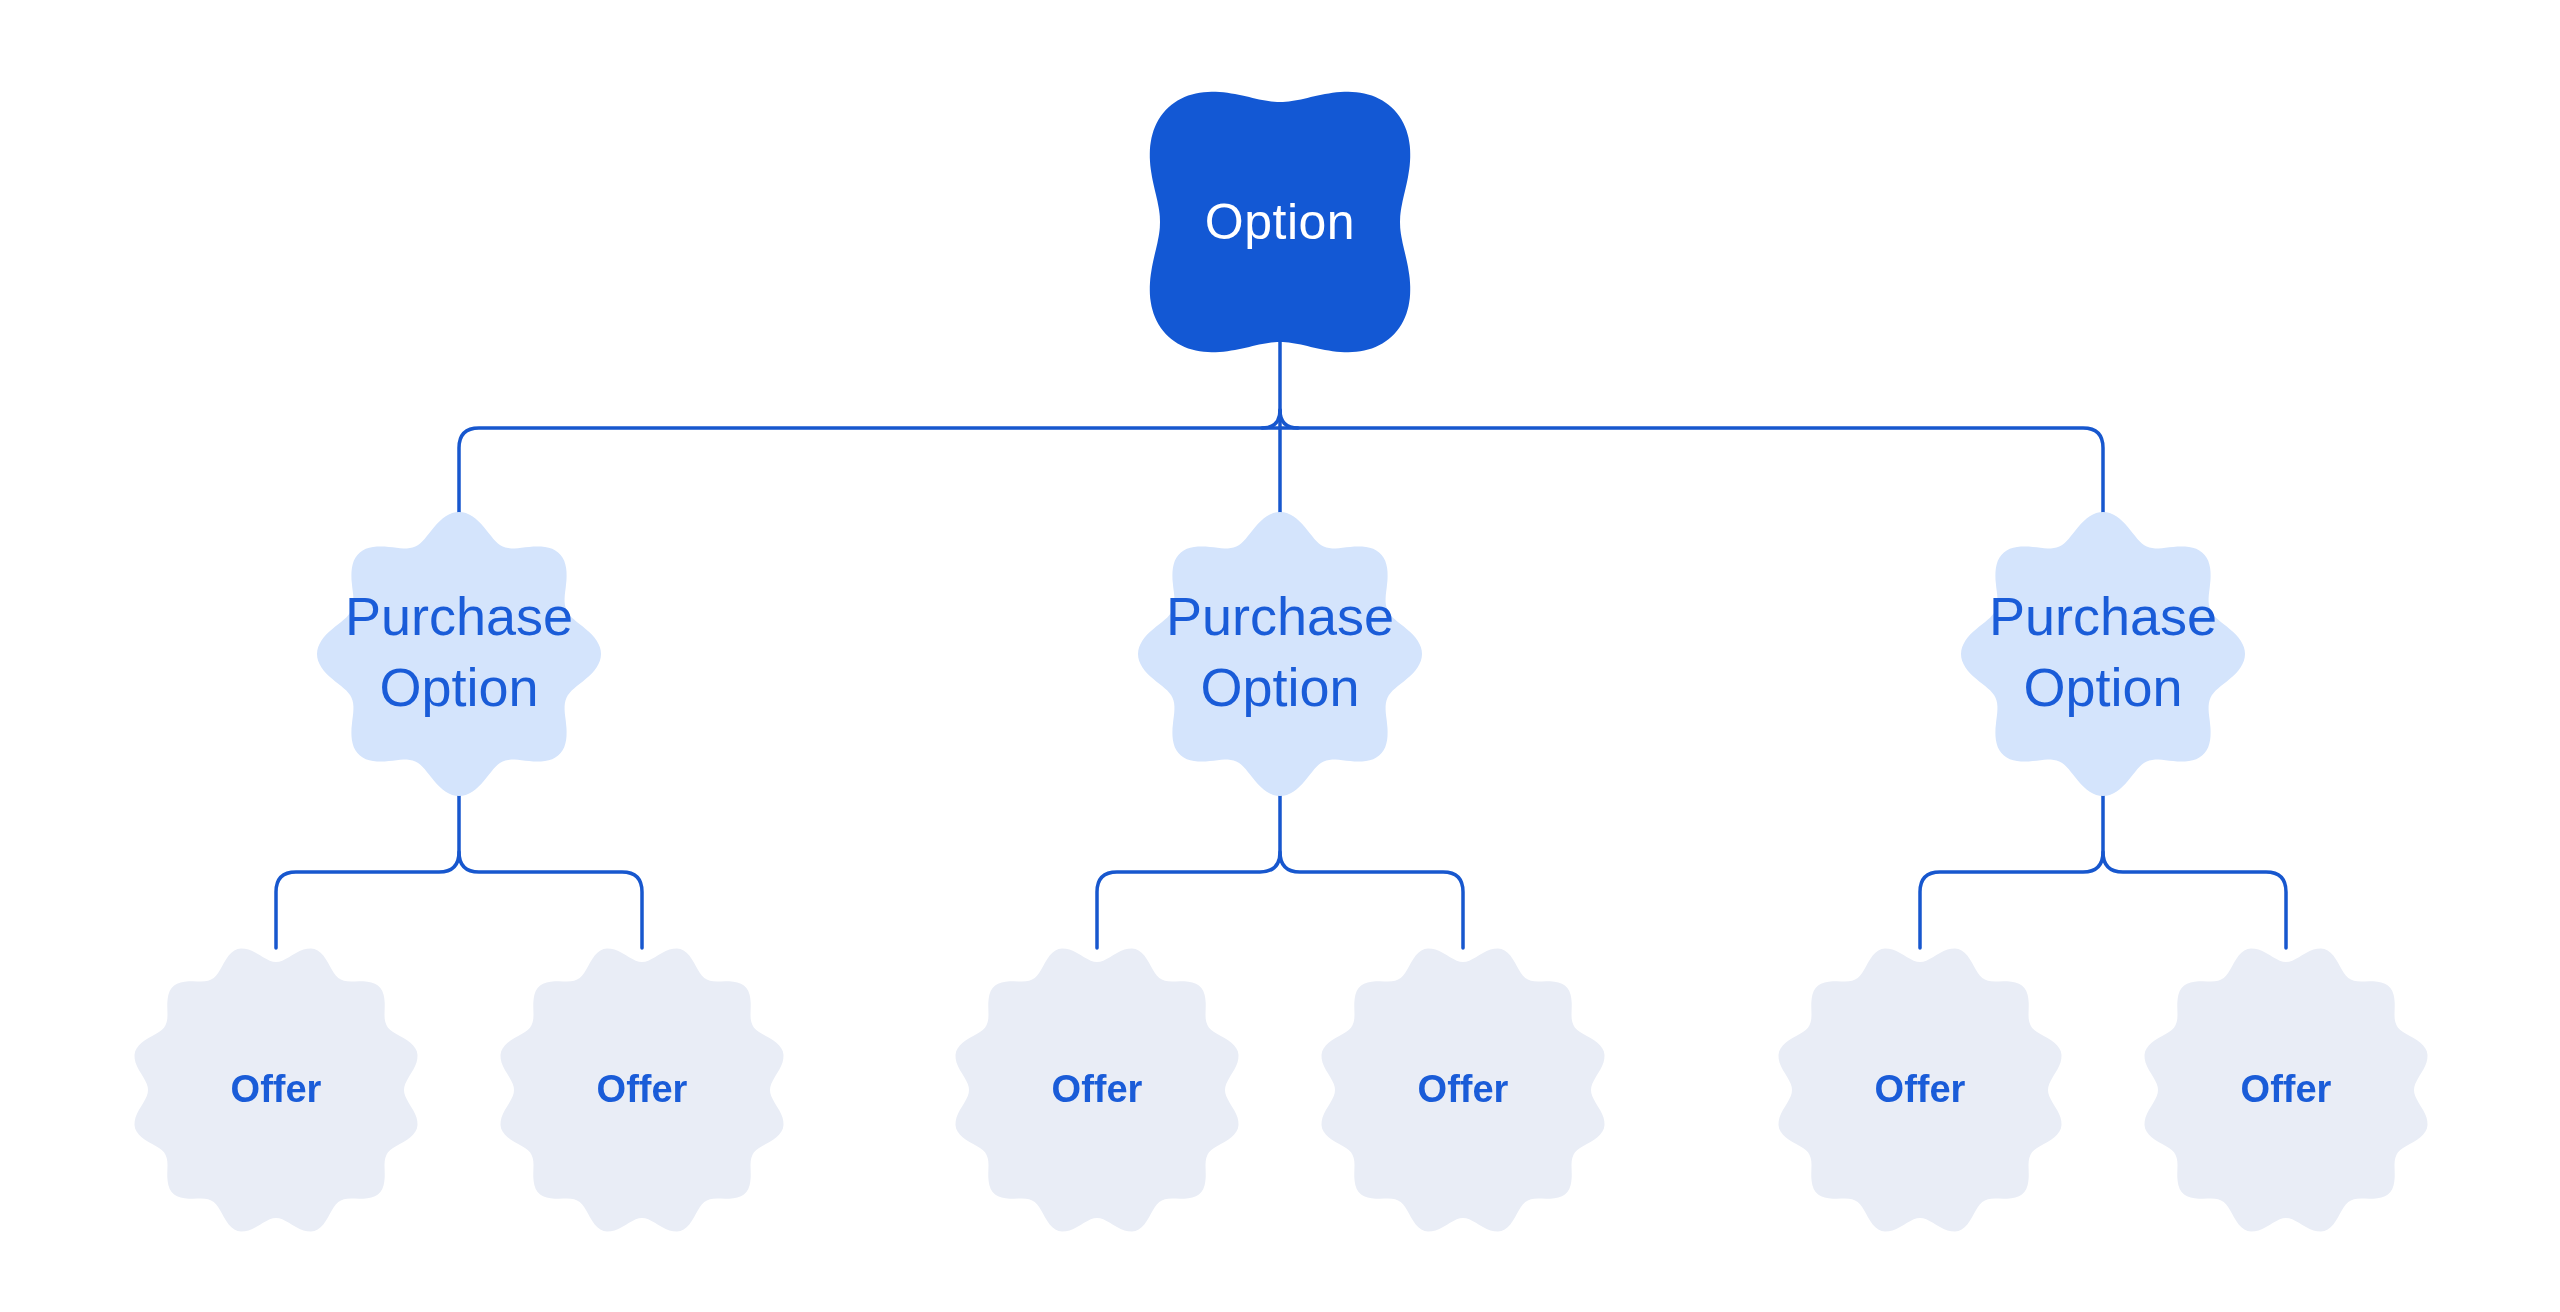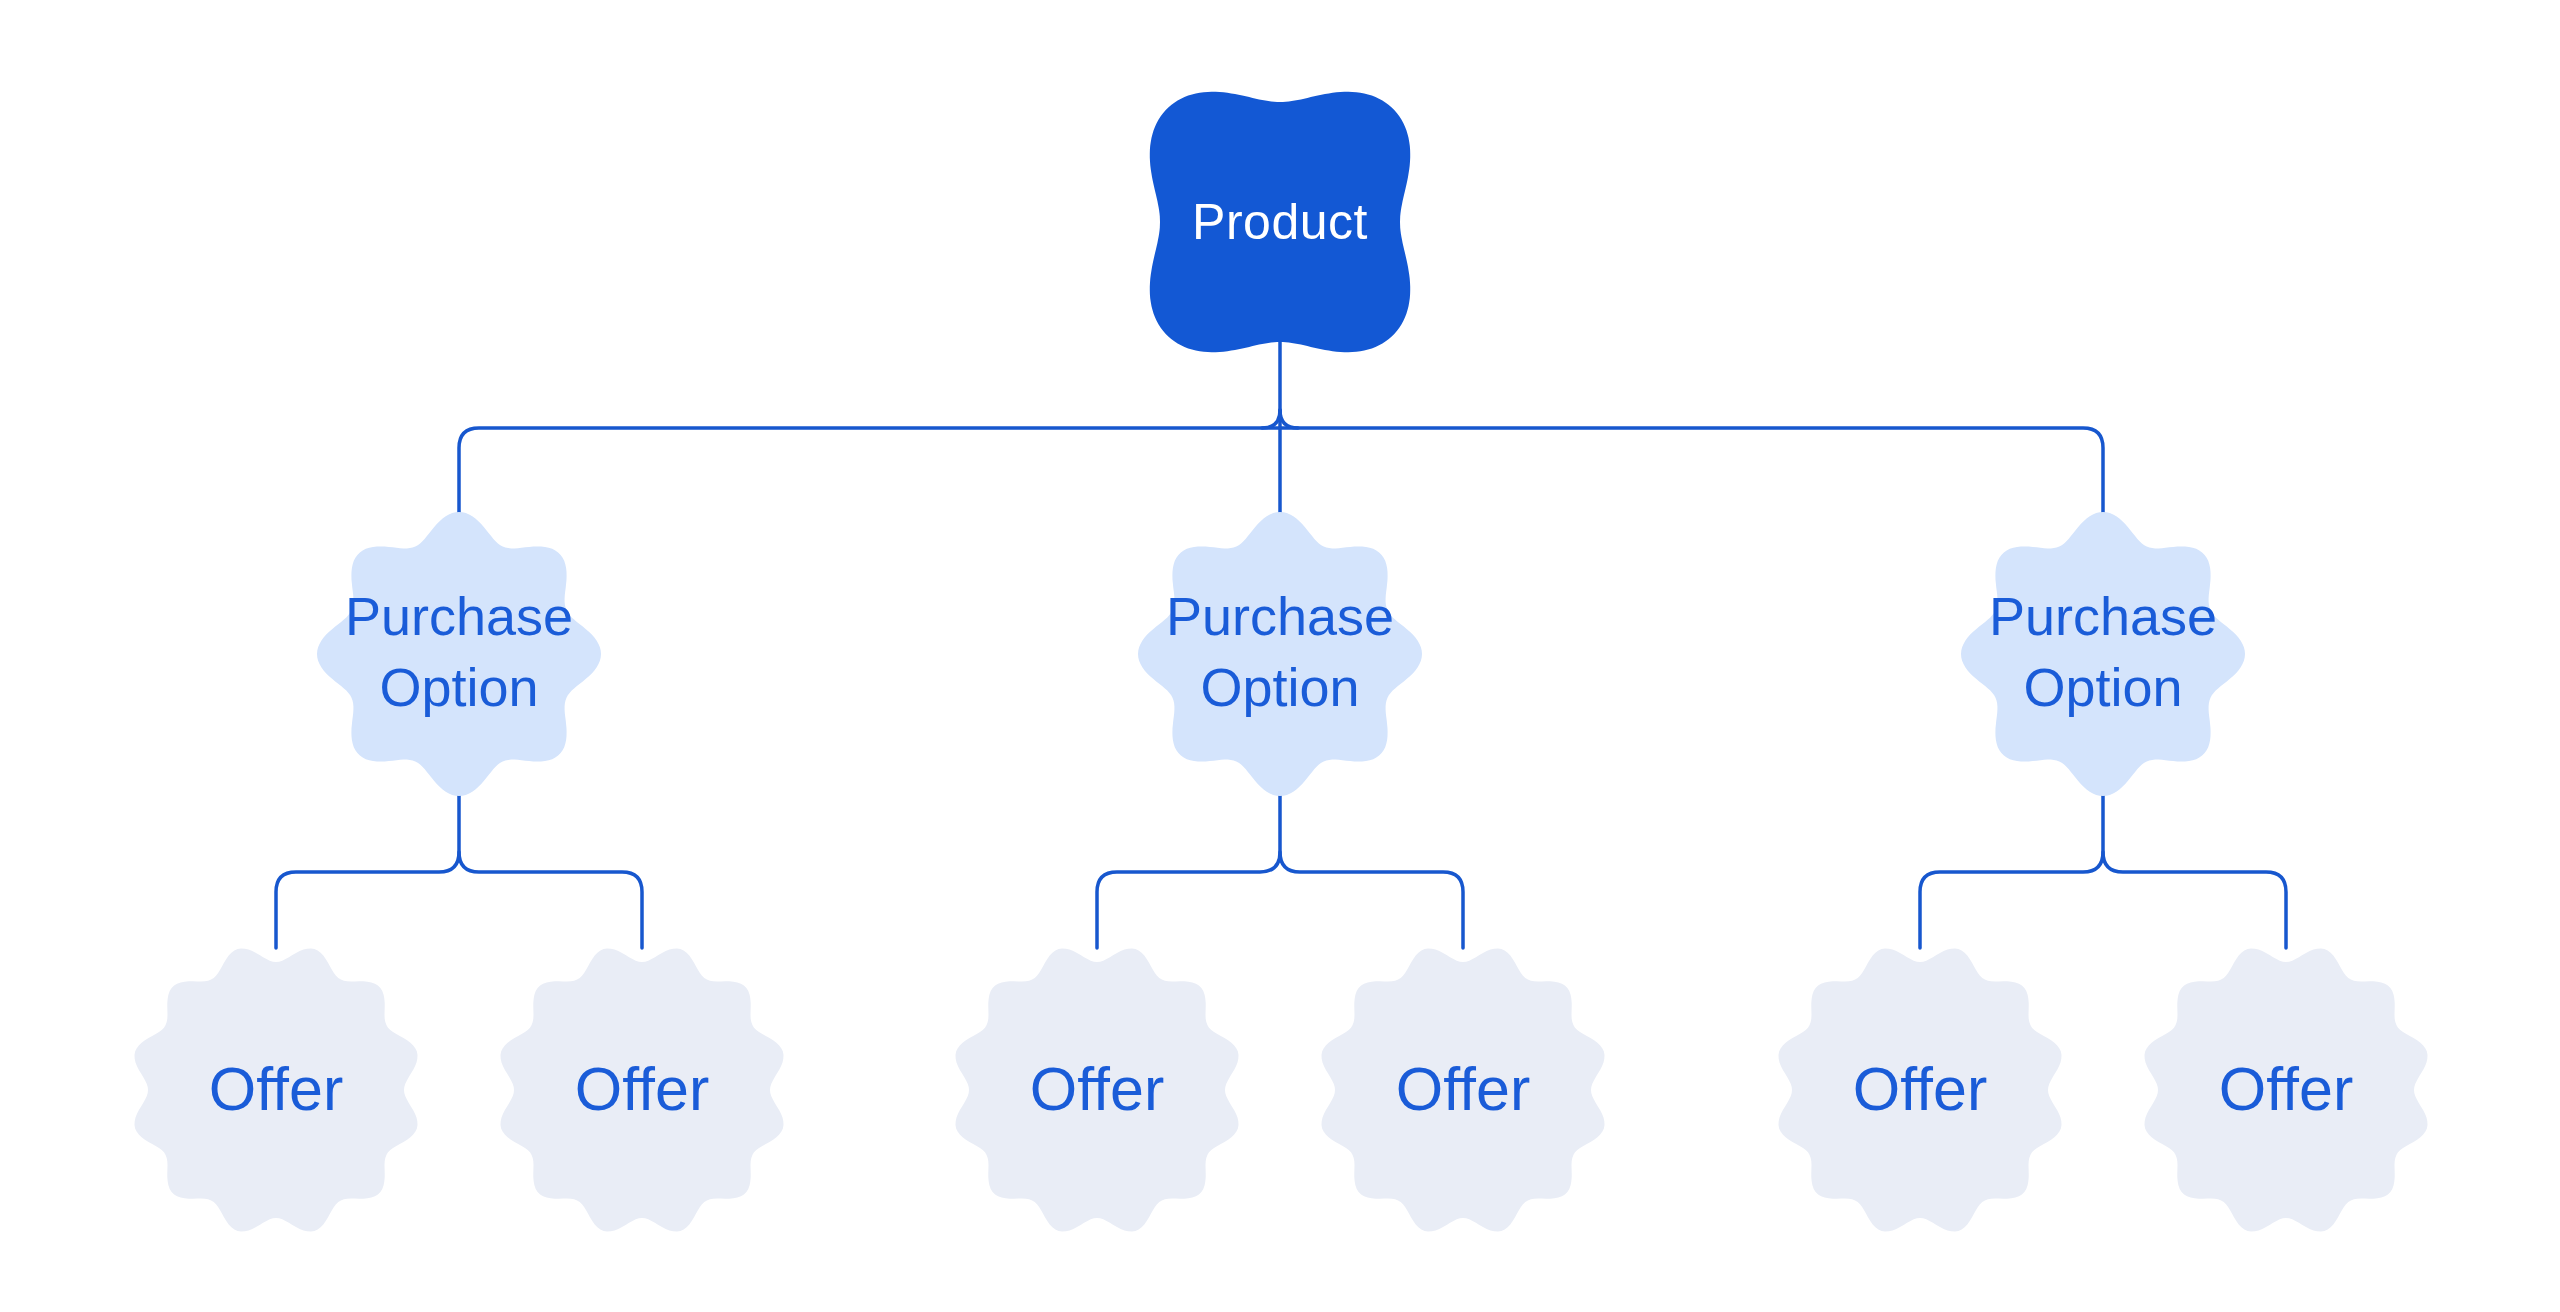--- a/index.html
+++ b/index.html
@@ -38,21 +38,22 @@
   }
   .option-label {
     top: 652px;
     width: 250px;
     font-size: 54px;
     line-height: 1.32;
   }
   .offer-label {
     top: 1089px;
     width: 240px;
-    font-size: 61px;
+    font-size: 38px;
+    font-weight: bold;
   }
 </style>
 </head>
 <body style="background: rgb(255, 255, 255);">
 
 <div class="stage">
 
   <svg id="gfx" viewBox="0 0 2560 1312">
       <path d="M 459 514 L 459 448 Q 459 428 479 428 L 2083 428 Q 2103 428 2103 448 L 2103 514" fill="none" stroke="#1757ce" stroke-width="3.5" stroke-linecap="round"></path>
       <path d="M 1280 340 L 1280 514" fill="none" stroke="#1757ce" stroke-width="3.5" stroke-linecap="round"></path>
@@ -69,21 +70,21 @@
       <path d="M1422.0 654.0L1421.7 657.4L1420.9 660.8L1419.5 664.1L1417.7 667.3L1415.4 670.4L1412.8 673.4L1409.9 676.2L1406.9 678.8L1403.8 681.4L1400.8 683.8L1397.9 686.1L1395.1 688.4L1392.7 690.6L1390.6 692.9L1388.8 695.3L1387.5 697.7L1386.5 700.4L1385.9 703.2L1385.6 706.2L1385.6 709.4L1385.8 712.9L1386.2 716.5L1386.7 720.3L1387.1 724.2L1387.5 728.2L1387.6 732.2L1387.5 736.2L1387.1 740.0L1386.3 743.7L1385.2 747.2L1383.6 750.3L1381.6 753.1L1379.1 755.6L1376.3 757.6L1373.2 759.2L1369.7 760.3L1366.0 761.1L1362.2 761.5L1358.2 761.6L1354.2 761.5L1350.2 761.1L1346.3 760.7L1342.5 760.2L1338.9 759.8L1335.4 759.6L1332.2 759.6L1329.2 759.9L1326.4 760.5L1323.7 761.5L1321.3 762.8L1318.9 764.6L1316.6 766.7L1314.4 769.1L1312.1 771.9L1309.8 774.8L1307.4 777.8L1304.8 780.9L1302.2 783.9L1299.4 786.8L1296.4 789.4L1293.3 791.7L1290.1 793.5L1286.8 794.9L1283.4 795.7L1280.0 796.0L1276.6 795.7L1273.2 794.9L1269.9 793.5L1266.7 791.7L1263.6 789.4L1260.6 786.8L1257.8 783.9L1255.2 780.9L1252.6 777.8L1250.2 774.8L1247.9 771.9L1245.6 769.1L1243.4 766.7L1241.1 764.6L1238.7 762.8L1236.3 761.5L1233.6 760.5L1230.8 759.9L1227.8 759.6L1224.6 759.6L1221.1 759.8L1217.5 760.2L1213.7 760.7L1209.8 761.1L1205.8 761.5L1201.8 761.6L1197.8 761.5L1194.0 761.1L1190.3 760.3L1186.8 759.2L1183.7 757.6L1180.9 755.6L1178.4 753.1L1176.4 750.3L1174.8 747.2L1173.7 743.7L1172.9 740.0L1172.5 736.2L1172.4 732.2L1172.5 728.2L1172.9 724.2L1173.3 720.3L1173.8 716.5L1174.2 712.9L1174.4 709.4L1174.4 706.2L1174.1 703.2L1173.5 700.4L1172.5 697.7L1171.2 695.3L1169.4 692.9L1167.3 690.6L1164.9 688.4L1162.1 686.1L1159.2 683.8L1156.2 681.4L1153.1 678.8L1150.1 676.2L1147.2 673.4L1144.6 670.4L1142.3 667.3L1140.5 664.1L1139.1 660.8L1138.3 657.4L1138.0 654.0L1138.3 650.6L1139.1 647.2L1140.5 643.9L1142.3 640.7L1144.6 637.6L1147.2 634.6L1150.1 631.8L1153.1 629.2L1156.2 626.6L1159.2 624.2L1162.1 621.9L1164.9 619.6L1167.3 617.4L1169.4 615.1L1171.2 612.7L1172.5 610.3L1173.5 607.6L1174.1 604.8L1174.4 601.8L1174.4 598.6L1174.2 595.1L1173.8 591.5L1173.3 587.7L1172.9 583.8L1172.5 579.8L1172.4 575.8L1172.5 571.8L1172.9 568.0L1173.7 564.3L1174.8 560.8L1176.4 557.7L1178.4 554.9L1180.9 552.4L1183.7 550.4L1186.8 548.8L1190.3 547.7L1194.0 546.9L1197.8 546.5L1201.8 546.4L1205.8 546.5L1209.8 546.9L1213.7 547.3L1217.5 547.8L1221.1 548.2L1224.6 548.4L1227.8 548.4L1230.8 548.1L1233.6 547.5L1236.3 546.5L1238.7 545.2L1241.1 543.4L1243.4 541.3L1245.6 538.9L1247.9 536.1L1250.2 533.2L1252.6 530.2L1255.2 527.1L1257.8 524.1L1260.6 521.2L1263.6 518.6L1266.7 516.3L1269.9 514.5L1273.2 513.1L1276.6 512.3L1280.0 512.0L1283.4 512.3L1286.8 513.1L1290.1 514.5L1293.3 516.3L1296.4 518.6L1299.4 521.2L1302.2 524.1L1304.8 527.1L1307.4 530.2L1309.8 533.2L1312.1 536.1L1314.4 538.9L1316.6 541.3L1318.9 543.4L1321.3 545.2L1323.7 546.5L1326.4 547.5L1329.2 548.1L1332.2 548.4L1335.4 548.4L1338.9 548.2L1342.5 547.8L1346.3 547.3L1350.2 546.9L1354.2 546.5L1358.2 546.4L1362.2 546.5L1366.0 546.9L1369.7 547.7L1373.2 548.8L1376.3 550.4L1379.1 552.4L1381.6 554.9L1383.6 557.7L1385.2 560.8L1386.3 564.3L1387.1 568.0L1387.5 571.8L1387.6 575.8L1387.5 579.8L1387.1 583.8L1386.7 587.7L1386.2 591.5L1385.8 595.1L1385.6 598.6L1385.6 601.8L1385.9 604.8L1386.5 607.6L1387.5 610.3L1388.8 612.7L1390.6 615.1L1392.7 617.4L1395.1 619.6L1397.9 621.9L1400.8 624.2L1403.8 626.6L1406.9 629.2L1409.9 631.8L1412.8 634.6L1415.4 637.6L1417.7 640.7L1419.5 643.9L1420.9 647.2L1421.7 650.6L1422.0 654.0Z" fill="#d4e4fc"></path>
       <path d="M2245.0 654.0L2244.7 657.4L2243.9 660.8L2242.5 664.1L2240.7 667.3L2238.4 670.4L2235.8 673.4L2232.9 676.2L2229.9 678.8L2226.8 681.4L2223.8 683.8L2220.9 686.1L2218.1 688.4L2215.7 690.6L2213.6 692.9L2211.8 695.3L2210.5 697.7L2209.5 700.4L2208.9 703.2L2208.6 706.2L2208.6 709.4L2208.8 712.9L2209.2 716.5L2209.7 720.3L2210.1 724.2L2210.5 728.2L2210.6 732.2L2210.5 736.2L2210.1 740.0L2209.3 743.7L2208.2 747.2L2206.6 750.3L2204.6 753.1L2202.1 755.6L2199.3 757.6L2196.2 759.2L2192.7 760.3L2189.0 761.1L2185.2 761.5L2181.2 761.6L2177.2 761.5L2173.2 761.1L2169.3 760.7L2165.5 760.2L2161.9 759.8L2158.4 759.6L2155.2 759.6L2152.2 759.9L2149.4 760.5L2146.7 761.5L2144.3 762.8L2141.9 764.6L2139.6 766.7L2137.4 769.1L2135.1 771.9L2132.8 774.8L2130.4 777.8L2127.8 780.9L2125.2 783.9L2122.4 786.8L2119.4 789.4L2116.3 791.7L2113.1 793.5L2109.8 794.9L2106.4 795.7L2103.0 796.0L2099.6 795.7L2096.2 794.9L2092.9 793.5L2089.7 791.7L2086.6 789.4L2083.6 786.8L2080.8 783.9L2078.2 780.9L2075.6 777.8L2073.2 774.8L2070.9 771.9L2068.6 769.1L2066.4 766.7L2064.1 764.6L2061.7 762.8L2059.3 761.5L2056.6 760.5L2053.8 759.9L2050.8 759.6L2047.6 759.6L2044.1 759.8L2040.5 760.2L2036.7 760.7L2032.8 761.1L2028.8 761.5L2024.8 761.6L2020.8 761.5L2017.0 761.1L2013.3 760.3L2009.8 759.2L2006.7 757.6L2003.9 755.6L2001.4 753.1L1999.4 750.3L1997.8 747.2L1996.7 743.7L1995.9 740.0L1995.5 736.2L1995.4 732.2L1995.5 728.2L1995.9 724.2L1996.3 720.3L1996.8 716.5L1997.2 712.9L1997.4 709.4L1997.4 706.2L1997.1 703.2L1996.5 700.4L1995.5 697.7L1994.2 695.3L1992.4 692.9L1990.3 690.6L1987.9 688.4L1985.1 686.1L1982.2 683.8L1979.2 681.4L1976.1 678.8L1973.1 676.2L1970.2 673.4L1967.6 670.4L1965.3 667.3L1963.5 664.1L1962.1 660.8L1961.3 657.4L1961.0 654.0L1961.3 650.6L1962.1 647.2L1963.5 643.9L1965.3 640.7L1967.6 637.6L1970.2 634.6L1973.1 631.8L1976.1 629.2L1979.2 626.6L1982.2 624.2L1985.1 621.9L1987.9 619.6L1990.3 617.4L1992.4 615.1L1994.2 612.7L1995.5 610.3L1996.5 607.6L1997.1 604.8L1997.4 601.8L1997.4 598.6L1997.2 595.1L1996.8 591.5L1996.3 587.7L1995.9 583.8L1995.5 579.8L1995.4 575.8L1995.5 571.8L1995.9 568.0L1996.7 564.3L1997.8 560.8L1999.4 557.7L2001.4 554.9L2003.9 552.4L2006.7 550.4L2009.8 548.8L2013.3 547.7L2017.0 546.9L2020.8 546.5L2024.8 546.4L2028.8 546.5L2032.8 546.9L2036.7 547.3L2040.5 547.8L2044.1 548.2L2047.6 548.4L2050.8 548.4L2053.8 548.1L2056.6 547.5L2059.3 546.5L2061.7 545.2L2064.1 543.4L2066.4 541.3L2068.6 538.9L2070.9 536.1L2073.2 533.2L2075.6 530.2L2078.2 527.1L2080.8 524.1L2083.6 521.2L2086.6 518.6L2089.7 516.3L2092.9 514.5L2096.2 513.1L2099.6 512.3L2103.0 512.0L2106.4 512.3L2109.8 513.1L2113.1 514.5L2116.3 516.3L2119.4 518.6L2122.4 521.2L2125.2 524.1L2127.8 527.1L2130.4 530.2L2132.8 533.2L2135.1 536.1L2137.4 538.9L2139.6 541.3L2141.9 543.4L2144.3 545.2L2146.7 546.5L2149.4 547.5L2152.2 548.1L2155.2 548.4L2158.4 548.4L2161.9 548.2L2165.5 547.8L2169.3 547.3L2173.2 546.9L2177.2 546.5L2181.2 546.4L2185.2 546.5L2189.0 546.9L2192.7 547.7L2196.2 548.8L2199.3 550.4L2202.1 552.4L2204.6 554.9L2206.6 557.7L2208.2 560.8L2209.3 564.3L2210.1 568.0L2210.5 571.8L2210.6 575.8L2210.5 579.8L2210.1 583.8L2209.7 587.7L2209.2 591.5L2208.8 595.1L2208.6 598.6L2208.6 601.8L2208.9 604.8L2209.5 607.6L2210.5 610.3L2211.8 612.7L2213.6 615.1L2215.7 617.4L2218.1 619.6L2220.9 621.9L2223.8 624.2L2226.8 626.6L2229.9 629.2L2232.9 631.8L2235.8 634.6L2238.4 637.6L2240.7 640.7L2242.5 643.9L2243.9 647.2L2244.7 650.6L2245.0 654.0Z" fill="#d4e4fc"></path>
       <path d="M404.0 1090.0L404.3 1093.1L405.3 1096.3L406.9 1099.5L408.8 1102.9L410.9 1106.4L413.1 1110.0L415.0 1113.7L416.5 1117.5L417.3 1121.2L417.5 1124.9L416.9 1128.4L415.4 1131.6L413.2 1134.6L410.4 1137.3L407.1 1139.7L403.5 1141.9L399.8 1143.9L396.3 1145.9L393.0 1147.9L390.3 1150.0L388.0 1152.3L386.4 1154.9L385.3 1157.9L384.7 1161.2L384.5 1164.9L384.6 1168.9L384.7 1173.0L384.7 1177.3L384.3 1181.4L383.6 1185.3L382.3 1188.9L380.4 1191.9L377.9 1194.4L374.9 1196.3L371.3 1197.6L367.4 1198.3L363.3 1198.7L359.0 1198.7L354.9 1198.6L350.9 1198.5L347.2 1198.7L343.9 1199.3L340.9 1200.4L338.3 1202.0L336.0 1204.3L333.9 1207.0L331.9 1210.3L329.9 1213.8L327.9 1217.5L325.7 1221.1L323.3 1224.4L320.6 1227.2L317.6 1229.4L314.4 1230.9L310.9 1231.5L307.2 1231.3L303.5 1230.5L299.7 1229.0L296.0 1227.1L292.4 1224.9L288.9 1222.8L285.5 1220.9L282.3 1219.3L279.1 1218.3L276.0 1218.0L272.9 1218.3L269.7 1219.3L266.5 1220.9L263.1 1222.8L259.6 1224.9L256.0 1227.1L252.3 1229.0L248.5 1230.5L244.8 1231.3L241.1 1231.5L237.6 1230.9L234.4 1229.4L231.4 1227.2L228.7 1224.4L226.3 1221.1L224.1 1217.5L222.1 1213.8L220.1 1210.3L218.1 1207.0L216.0 1204.3L213.7 1202.0L211.1 1200.4L208.1 1199.3L204.8 1198.7L201.1 1198.5L197.1 1198.6L193.0 1198.7L188.7 1198.7L184.6 1198.3L180.7 1197.6L177.1 1196.3L174.1 1194.4L171.6 1191.9L169.7 1188.9L168.4 1185.3L167.7 1181.4L167.3 1177.3L167.3 1173.0L167.4 1168.9L167.5 1164.9L167.3 1161.2L166.7 1157.9L165.6 1154.9L164.0 1152.3L161.7 1150.0L159.0 1147.9L155.7 1145.9L152.2 1143.9L148.5 1141.9L144.9 1139.7L141.6 1137.3L138.8 1134.6L136.6 1131.6L135.1 1128.4L134.5 1124.9L134.7 1121.2L135.5 1117.5L137.0 1113.7L138.9 1110.0L141.1 1106.4L143.2 1102.9L145.1 1099.5L146.7 1096.3L147.7 1093.1L148.0 1090.0L147.7 1086.9L146.7 1083.7L145.1 1080.5L143.2 1077.1L141.1 1073.6L138.9 1070.0L137.0 1066.3L135.5 1062.5L134.7 1058.8L134.5 1055.1L135.1 1051.6L136.6 1048.4L138.8 1045.4L141.6 1042.7L144.9 1040.3L148.5 1038.1L152.2 1036.1L155.7 1034.1L159.0 1032.1L161.7 1030.0L164.0 1027.7L165.6 1025.1L166.7 1022.1L167.3 1018.8L167.5 1015.1L167.4 1011.1L167.3 1007.0L167.3 1002.7L167.7 998.6L168.4 994.7L169.7 991.1L171.6 988.1L174.1 985.6L177.1 983.7L180.7 982.4L184.6 981.7L188.7 981.3L193.0 981.3L197.1 981.4L201.1 981.5L204.8 981.3L208.1 980.7L211.1 979.6L213.7 978.0L216.0 975.7L218.1 973.0L220.1 969.7L222.1 966.2L224.1 962.5L226.3 958.9L228.7 955.6L231.4 952.8L234.4 950.6L237.6 949.1L241.1 948.5L244.8 948.7L248.5 949.5L252.3 951.0L256.0 952.9L259.6 955.1L263.1 957.2L266.5 959.1L269.7 960.7L272.9 961.7L276.0 962.0L279.1 961.7L282.3 960.7L285.5 959.1L288.9 957.2L292.4 955.1L296.0 952.9L299.7 951.0L303.5 949.5L307.2 948.7L310.9 948.5L314.4 949.1L317.6 950.6L320.6 952.8L323.3 955.6L325.7 958.9L327.9 962.5L329.9 966.2L331.9 969.7L333.9 973.0L336.0 975.7L338.3 978.0L340.9 979.6L343.9 980.7L347.2 981.3L350.9 981.5L354.9 981.4L359.0 981.3L363.3 981.3L367.4 981.7L371.3 982.4L374.9 983.7L377.9 985.6L380.4 988.1L382.3 991.1L383.6 994.7L384.3 998.6L384.7 1002.7L384.7 1007.0L384.6 1011.1L384.5 1015.1L384.7 1018.8L385.3 1022.1L386.4 1025.1L388.0 1027.7L390.3 1030.0L393.0 1032.1L396.3 1034.1L399.8 1036.1L403.5 1038.1L407.1 1040.3L410.4 1042.7L413.2 1045.4L415.4 1048.4L416.9 1051.6L417.5 1055.1L417.3 1058.8L416.5 1062.5L415.0 1066.3L413.1 1070.0L410.9 1073.6L408.8 1077.1L406.9 1080.5L405.3 1083.7L404.3 1086.9L404.0 1090.0Z" fill="#e9edf6"></path>
       <path d="M770.0 1090.0L770.3 1093.1L771.3 1096.3L772.9 1099.5L774.8 1102.9L776.9 1106.4L779.1 1110.0L781.0 1113.7L782.5 1117.5L783.3 1121.2L783.5 1124.9L782.9 1128.4L781.4 1131.6L779.2 1134.6L776.4 1137.3L773.1 1139.7L769.5 1141.9L765.8 1143.9L762.3 1145.9L759.0 1147.9L756.3 1150.0L754.0 1152.3L752.4 1154.9L751.3 1157.9L750.7 1161.2L750.5 1164.9L750.6 1168.9L750.7 1173.0L750.7 1177.3L750.3 1181.4L749.6 1185.3L748.3 1188.9L746.4 1191.9L743.9 1194.4L740.9 1196.3L737.3 1197.6L733.4 1198.3L729.3 1198.7L725.0 1198.7L720.9 1198.6L716.9 1198.5L713.2 1198.7L709.9 1199.3L706.9 1200.4L704.3 1202.0L702.0 1204.3L699.9 1207.0L697.9 1210.3L695.9 1213.8L693.9 1217.5L691.7 1221.1L689.3 1224.4L686.6 1227.2L683.6 1229.4L680.4 1230.9L676.9 1231.5L673.2 1231.3L669.5 1230.5L665.7 1229.0L662.0 1227.1L658.4 1224.9L654.9 1222.8L651.5 1220.9L648.3 1219.3L645.1 1218.3L642.0 1218.0L638.9 1218.3L635.7 1219.3L632.5 1220.9L629.1 1222.8L625.6 1224.9L622.0 1227.1L618.3 1229.0L614.5 1230.5L610.8 1231.3L607.1 1231.5L603.6 1230.9L600.4 1229.4L597.4 1227.2L594.7 1224.4L592.3 1221.1L590.1 1217.5L588.1 1213.8L586.1 1210.3L584.1 1207.0L582.0 1204.3L579.7 1202.0L577.1 1200.4L574.1 1199.3L570.8 1198.7L567.1 1198.5L563.1 1198.6L559.0 1198.7L554.7 1198.7L550.6 1198.3L546.7 1197.6L543.1 1196.3L540.1 1194.4L537.6 1191.9L535.7 1188.9L534.4 1185.3L533.7 1181.4L533.3 1177.3L533.3 1173.0L533.4 1168.9L533.5 1164.9L533.3 1161.2L532.7 1157.9L531.6 1154.9L530.0 1152.3L527.7 1150.0L525.0 1147.9L521.7 1145.9L518.2 1143.9L514.5 1141.9L510.9 1139.7L507.6 1137.3L504.8 1134.6L502.6 1131.6L501.1 1128.4L500.5 1124.9L500.7 1121.2L501.5 1117.5L503.0 1113.7L504.9 1110.0L507.1 1106.4L509.2 1102.9L511.1 1099.5L512.7 1096.3L513.7 1093.1L514.0 1090.0L513.7 1086.9L512.7 1083.7L511.1 1080.5L509.2 1077.1L507.1 1073.6L504.9 1070.0L503.0 1066.3L501.5 1062.5L500.7 1058.8L500.5 1055.1L501.1 1051.6L502.6 1048.4L504.8 1045.4L507.6 1042.7L510.9 1040.3L514.5 1038.1L518.2 1036.1L521.7 1034.1L525.0 1032.1L527.7 1030.0L530.0 1027.7L531.6 1025.1L532.7 1022.1L533.3 1018.8L533.5 1015.1L533.4 1011.1L533.3 1007.0L533.3 1002.7L533.7 998.6L534.4 994.7L535.7 991.1L537.6 988.1L540.1 985.6L543.1 983.7L546.7 982.4L550.6 981.7L554.7 981.3L559.0 981.3L563.1 981.4L567.1 981.5L570.8 981.3L574.1 980.7L577.1 979.6L579.7 978.0L582.0 975.7L584.1 973.0L586.1 969.7L588.1 966.2L590.1 962.5L592.3 958.9L594.7 955.6L597.4 952.8L600.4 950.6L603.6 949.1L607.1 948.5L610.8 948.7L614.5 949.5L618.3 951.0L622.0 952.9L625.6 955.1L629.1 957.2L632.5 959.1L635.7 960.7L638.9 961.7L642.0 962.0L645.1 961.7L648.3 960.7L651.5 959.1L654.9 957.2L658.4 955.1L662.0 952.9L665.7 951.0L669.5 949.5L673.2 948.7L676.9 948.5L680.4 949.1L683.6 950.6L686.6 952.8L689.3 955.6L691.7 958.9L693.9 962.5L695.9 966.2L697.9 969.7L699.9 973.0L702.0 975.7L704.3 978.0L706.9 979.6L709.9 980.7L713.2 981.3L716.9 981.5L720.9 981.4L725.0 981.3L729.3 981.3L733.4 981.7L737.3 982.4L740.9 983.7L743.9 985.6L746.4 988.1L748.3 991.1L749.6 994.7L750.3 998.6L750.7 1002.7L750.7 1007.0L750.6 1011.1L750.5 1015.1L750.7 1018.8L751.3 1022.1L752.4 1025.1L754.0 1027.7L756.3 1030.0L759.0 1032.1L762.3 1034.1L765.8 1036.1L769.5 1038.1L773.1 1040.3L776.4 1042.7L779.2 1045.4L781.4 1048.4L782.9 1051.6L783.5 1055.1L783.3 1058.8L782.5 1062.5L781.0 1066.3L779.1 1070.0L776.9 1073.6L774.8 1077.1L772.9 1080.5L771.3 1083.7L770.3 1086.9L770.0 1090.0Z" fill="#e9edf6"></path>
       <path d="M1225.0 1090.0L1225.3 1093.1L1226.3 1096.3L1227.9 1099.5L1229.8 1102.9L1231.9 1106.4L1234.1 1110.0L1236.0 1113.7L1237.5 1117.5L1238.3 1121.2L1238.5 1124.9L1237.9 1128.4L1236.4 1131.6L1234.2 1134.6L1231.4 1137.3L1228.1 1139.7L1224.5 1141.9L1220.8 1143.9L1217.3 1145.9L1214.0 1147.9L1211.3 1150.0L1209.0 1152.3L1207.4 1154.9L1206.3 1157.9L1205.7 1161.2L1205.5 1164.9L1205.6 1168.9L1205.7 1173.0L1205.7 1177.3L1205.3 1181.4L1204.6 1185.3L1203.3 1188.9L1201.4 1191.9L1198.9 1194.4L1195.9 1196.3L1192.3 1197.6L1188.4 1198.3L1184.3 1198.7L1180.0 1198.7L1175.9 1198.6L1171.9 1198.5L1168.2 1198.7L1164.9 1199.3L1161.9 1200.4L1159.3 1202.0L1157.0 1204.3L1154.9 1207.0L1152.9 1210.3L1150.9 1213.8L1148.9 1217.5L1146.7 1221.1L1144.3 1224.4L1141.6 1227.2L1138.6 1229.4L1135.4 1230.9L1131.9 1231.5L1128.2 1231.3L1124.5 1230.5L1120.7 1229.0L1117.0 1227.1L1113.4 1224.9L1109.9 1222.8L1106.5 1220.9L1103.3 1219.3L1100.1 1218.3L1097.0 1218.0L1093.9 1218.3L1090.7 1219.3L1087.5 1220.9L1084.1 1222.8L1080.6 1224.9L1077.0 1227.1L1073.3 1229.0L1069.5 1230.5L1065.8 1231.3L1062.1 1231.5L1058.6 1230.9L1055.4 1229.4L1052.4 1227.2L1049.7 1224.4L1047.3 1221.1L1045.1 1217.5L1043.1 1213.8L1041.1 1210.3L1039.1 1207.0L1037.0 1204.3L1034.7 1202.0L1032.1 1200.4L1029.1 1199.3L1025.8 1198.7L1022.1 1198.5L1018.1 1198.6L1014.0 1198.7L1009.7 1198.7L1005.6 1198.3L1001.7 1197.6L998.1 1196.3L995.1 1194.4L992.6 1191.9L990.7 1188.9L989.4 1185.3L988.7 1181.4L988.3 1177.3L988.3 1173.0L988.4 1168.9L988.5 1164.9L988.3 1161.2L987.7 1157.9L986.6 1154.9L985.0 1152.3L982.7 1150.0L980.0 1147.9L976.7 1145.9L973.2 1143.9L969.5 1141.9L965.9 1139.7L962.6 1137.3L959.8 1134.6L957.6 1131.6L956.1 1128.4L955.5 1124.9L955.7 1121.2L956.5 1117.5L958.0 1113.7L959.9 1110.0L962.1 1106.4L964.2 1102.9L966.1 1099.5L967.7 1096.3L968.7 1093.1L969.0 1090.0L968.7 1086.9L967.7 1083.7L966.1 1080.5L964.2 1077.1L962.1 1073.6L959.9 1070.0L958.0 1066.3L956.5 1062.5L955.7 1058.8L955.5 1055.1L956.1 1051.6L957.6 1048.4L959.8 1045.4L962.6 1042.7L965.9 1040.3L969.5 1038.1L973.2 1036.1L976.7 1034.1L980.0 1032.1L982.7 1030.0L985.0 1027.7L986.6 1025.1L987.7 1022.1L988.3 1018.8L988.5 1015.1L988.4 1011.1L988.3 1007.0L988.3 1002.7L988.7 998.6L989.4 994.7L990.7 991.1L992.6 988.1L995.1 985.6L998.1 983.7L1001.7 982.4L1005.6 981.7L1009.7 981.3L1014.0 981.3L1018.1 981.4L1022.1 981.5L1025.8 981.3L1029.1 980.7L1032.1 979.6L1034.7 978.0L1037.0 975.7L1039.1 973.0L1041.1 969.7L1043.1 966.2L1045.1 962.5L1047.3 958.9L1049.7 955.6L1052.4 952.8L1055.4 950.6L1058.6 949.1L1062.1 948.5L1065.8 948.7L1069.5 949.5L1073.3 951.0L1077.0 952.9L1080.6 955.1L1084.1 957.2L1087.5 959.1L1090.7 960.7L1093.9 961.7L1097.0 962.0L1100.1 961.7L1103.3 960.7L1106.5 959.1L1109.9 957.2L1113.4 955.1L1117.0 952.9L1120.7 951.0L1124.5 949.5L1128.2 948.7L1131.9 948.5L1135.4 949.1L1138.6 950.6L1141.6 952.8L1144.3 955.6L1146.7 958.9L1148.9 962.5L1150.9 966.2L1152.9 969.7L1154.9 973.0L1157.0 975.7L1159.3 978.0L1161.9 979.6L1164.9 980.7L1168.2 981.3L1171.9 981.5L1175.9 981.4L1180.0 981.3L1184.3 981.3L1188.4 981.7L1192.3 982.4L1195.9 983.7L1198.9 985.6L1201.4 988.1L1203.3 991.1L1204.6 994.7L1205.3 998.6L1205.7 1002.7L1205.7 1007.0L1205.6 1011.1L1205.5 1015.1L1205.7 1018.8L1206.3 1022.1L1207.4 1025.1L1209.0 1027.7L1211.3 1030.0L1214.0 1032.1L1217.3 1034.1L1220.8 1036.1L1224.5 1038.1L1228.1 1040.3L1231.4 1042.7L1234.2 1045.4L1236.4 1048.4L1237.9 1051.6L1238.5 1055.1L1238.3 1058.8L1237.5 1062.5L1236.0 1066.3L1234.1 1070.0L1231.9 1073.6L1229.8 1077.1L1227.9 1080.5L1226.3 1083.7L1225.3 1086.9L1225.0 1090.0Z" fill="#e9edf6"></path>
       <path d="M1591.0 1090.0L1591.3 1093.1L1592.3 1096.3L1593.9 1099.5L1595.8 1102.9L1597.9 1106.4L1600.1 1110.0L1602.0 1113.7L1603.5 1117.5L1604.3 1121.2L1604.5 1124.9L1603.9 1128.4L1602.4 1131.6L1600.2 1134.6L1597.4 1137.3L1594.1 1139.7L1590.5 1141.9L1586.8 1143.9L1583.3 1145.9L1580.0 1147.9L1577.3 1150.0L1575.0 1152.3L1573.4 1154.9L1572.3 1157.9L1571.7 1161.2L1571.5 1164.9L1571.6 1168.9L1571.7 1173.0L1571.7 1177.3L1571.3 1181.4L1570.6 1185.3L1569.3 1188.9L1567.4 1191.9L1564.9 1194.4L1561.9 1196.3L1558.3 1197.6L1554.4 1198.3L1550.3 1198.7L1546.0 1198.7L1541.9 1198.6L1537.9 1198.5L1534.2 1198.7L1530.9 1199.3L1527.9 1200.4L1525.3 1202.0L1523.0 1204.3L1520.9 1207.0L1518.9 1210.3L1516.9 1213.8L1514.9 1217.5L1512.7 1221.1L1510.3 1224.4L1507.6 1227.2L1504.6 1229.4L1501.4 1230.9L1497.9 1231.5L1494.2 1231.3L1490.5 1230.5L1486.7 1229.0L1483.0 1227.1L1479.4 1224.9L1475.9 1222.8L1472.5 1220.9L1469.3 1219.3L1466.1 1218.3L1463.0 1218.0L1459.9 1218.3L1456.7 1219.3L1453.5 1220.9L1450.1 1222.8L1446.6 1224.9L1443.0 1227.1L1439.3 1229.0L1435.5 1230.5L1431.8 1231.3L1428.1 1231.5L1424.6 1230.9L1421.4 1229.4L1418.4 1227.2L1415.7 1224.4L1413.3 1221.1L1411.1 1217.5L1409.1 1213.8L1407.1 1210.3L1405.1 1207.0L1403.0 1204.3L1400.7 1202.0L1398.1 1200.4L1395.1 1199.3L1391.8 1198.7L1388.1 1198.5L1384.1 1198.6L1380.0 1198.7L1375.7 1198.7L1371.6 1198.3L1367.7 1197.6L1364.1 1196.3L1361.1 1194.4L1358.6 1191.9L1356.7 1188.9L1355.4 1185.3L1354.7 1181.4L1354.3 1177.3L1354.3 1173.0L1354.4 1168.9L1354.5 1164.9L1354.3 1161.2L1353.7 1157.9L1352.6 1154.9L1351.0 1152.3L1348.7 1150.0L1346.0 1147.9L1342.7 1145.9L1339.2 1143.9L1335.5 1141.9L1331.9 1139.7L1328.6 1137.3L1325.8 1134.6L1323.6 1131.6L1322.1 1128.4L1321.5 1124.9L1321.7 1121.2L1322.5 1117.5L1324.0 1113.7L1325.9 1110.0L1328.1 1106.4L1330.2 1102.9L1332.1 1099.5L1333.7 1096.3L1334.7 1093.1L1335.0 1090.0L1334.7 1086.9L1333.7 1083.7L1332.1 1080.5L1330.2 1077.1L1328.1 1073.6L1325.9 1070.0L1324.0 1066.3L1322.5 1062.5L1321.7 1058.8L1321.5 1055.1L1322.1 1051.6L1323.6 1048.4L1325.8 1045.4L1328.6 1042.7L1331.9 1040.3L1335.5 1038.1L1339.2 1036.1L1342.7 1034.1L1346.0 1032.1L1348.7 1030.0L1351.0 1027.7L1352.6 1025.1L1353.7 1022.1L1354.3 1018.8L1354.5 1015.1L1354.4 1011.1L1354.3 1007.0L1354.3 1002.7L1354.7 998.6L1355.4 994.7L1356.7 991.1L1358.6 988.1L1361.1 985.6L1364.1 983.7L1367.7 982.4L1371.6 981.7L1375.7 981.3L1380.0 981.3L1384.1 981.4L1388.1 981.5L1391.8 981.3L1395.1 980.7L1398.1 979.6L1400.7 978.0L1403.0 975.7L1405.1 973.0L1407.1 969.7L1409.1 966.2L1411.1 962.5L1413.3 958.9L1415.7 955.6L1418.4 952.8L1421.4 950.6L1424.6 949.1L1428.1 948.5L1431.8 948.7L1435.5 949.5L1439.3 951.0L1443.0 952.9L1446.6 955.1L1450.1 957.2L1453.5 959.1L1456.7 960.7L1459.9 961.7L1463.0 962.0L1466.1 961.7L1469.3 960.7L1472.5 959.1L1475.9 957.2L1479.4 955.1L1483.0 952.9L1486.7 951.0L1490.5 949.5L1494.2 948.7L1497.9 948.5L1501.4 949.1L1504.6 950.6L1507.6 952.8L1510.3 955.6L1512.7 958.9L1514.9 962.5L1516.9 966.2L1518.9 969.7L1520.9 973.0L1523.0 975.7L1525.3 978.0L1527.9 979.6L1530.9 980.7L1534.2 981.3L1537.9 981.5L1541.9 981.4L1546.0 981.3L1550.3 981.3L1554.4 981.7L1558.3 982.4L1561.9 983.7L1564.9 985.6L1567.4 988.1L1569.3 991.1L1570.6 994.7L1571.3 998.6L1571.7 1002.7L1571.7 1007.0L1571.6 1011.1L1571.5 1015.1L1571.7 1018.8L1572.3 1022.1L1573.4 1025.1L1575.0 1027.7L1577.3 1030.0L1580.0 1032.1L1583.3 1034.1L1586.8 1036.1L1590.5 1038.1L1594.1 1040.3L1597.4 1042.7L1600.2 1045.4L1602.4 1048.4L1603.9 1051.6L1604.5 1055.1L1604.3 1058.8L1603.5 1062.5L1602.0 1066.3L1600.1 1070.0L1597.9 1073.6L1595.8 1077.1L1593.9 1080.5L1592.3 1083.7L1591.3 1086.9L1591.0 1090.0Z" fill="#e9edf6"></path>
       <path d="M2048.0 1090.0L2048.3 1093.1L2049.3 1096.3L2050.9 1099.5L2052.8 1102.9L2054.9 1106.4L2057.1 1110.0L2059.0 1113.7L2060.5 1117.5L2061.3 1121.2L2061.5 1124.9L2060.9 1128.4L2059.4 1131.6L2057.2 1134.6L2054.4 1137.3L2051.1 1139.7L2047.5 1141.9L2043.8 1143.9L2040.3 1145.9L2037.0 1147.9L2034.3 1150.0L2032.0 1152.3L2030.4 1154.9L2029.3 1157.9L2028.7 1161.2L2028.5 1164.9L2028.6 1168.9L2028.7 1173.0L2028.7 1177.3L2028.3 1181.4L2027.6 1185.3L2026.3 1188.9L2024.4 1191.9L2021.9 1194.4L2018.9 1196.3L2015.3 1197.6L2011.4 1198.3L2007.3 1198.7L2003.0 1198.7L1998.9 1198.6L1994.9 1198.5L1991.2 1198.7L1987.9 1199.3L1984.9 1200.4L1982.3 1202.0L1980.0 1204.3L1977.9 1207.0L1975.9 1210.3L1973.9 1213.8L1971.9 1217.5L1969.7 1221.1L1967.3 1224.4L1964.6 1227.2L1961.6 1229.4L1958.4 1230.9L1954.9 1231.5L1951.2 1231.3L1947.5 1230.5L1943.7 1229.0L1940.0 1227.1L1936.4 1224.9L1932.9 1222.8L1929.5 1220.9L1926.3 1219.3L1923.1 1218.3L1920.0 1218.0L1916.9 1218.3L1913.7 1219.3L1910.5 1220.9L1907.1 1222.8L1903.6 1224.9L1900.0 1227.1L1896.3 1229.0L1892.5 1230.5L1888.8 1231.3L1885.1 1231.5L1881.6 1230.9L1878.4 1229.4L1875.4 1227.2L1872.7 1224.4L1870.3 1221.1L1868.1 1217.5L1866.1 1213.8L1864.1 1210.3L1862.1 1207.0L1860.0 1204.3L1857.7 1202.0L1855.1 1200.4L1852.1 1199.3L1848.8 1198.7L1845.1 1198.5L1841.1 1198.6L1837.0 1198.7L1832.7 1198.7L1828.6 1198.3L1824.7 1197.6L1821.1 1196.3L1818.1 1194.4L1815.6 1191.9L1813.7 1188.9L1812.4 1185.3L1811.7 1181.4L1811.3 1177.3L1811.3 1173.0L1811.4 1168.9L1811.5 1164.9L1811.3 1161.2L1810.7 1157.9L1809.6 1154.9L1808.0 1152.3L1805.7 1150.0L1803.0 1147.9L1799.7 1145.9L1796.2 1143.9L1792.5 1141.9L1788.9 1139.7L1785.6 1137.3L1782.8 1134.6L1780.6 1131.6L1779.1 1128.4L1778.5 1124.9L1778.7 1121.2L1779.5 1117.5L1781.0 1113.7L1782.9 1110.0L1785.1 1106.4L1787.2 1102.9L1789.1 1099.5L1790.7 1096.3L1791.7 1093.1L1792.0 1090.0L1791.7 1086.9L1790.7 1083.7L1789.1 1080.5L1787.2 1077.1L1785.1 1073.6L1782.9 1070.0L1781.0 1066.3L1779.5 1062.5L1778.7 1058.8L1778.5 1055.1L1779.1 1051.6L1780.6 1048.4L1782.8 1045.4L1785.6 1042.7L1788.9 1040.3L1792.5 1038.1L1796.2 1036.1L1799.7 1034.1L1803.0 1032.1L1805.7 1030.0L1808.0 1027.7L1809.6 1025.1L1810.7 1022.1L1811.3 1018.8L1811.5 1015.1L1811.4 1011.1L1811.3 1007.0L1811.3 1002.7L1811.7 998.6L1812.4 994.7L1813.7 991.1L1815.6 988.1L1818.1 985.6L1821.1 983.7L1824.7 982.4L1828.6 981.7L1832.7 981.3L1837.0 981.3L1841.1 981.4L1845.1 981.5L1848.8 981.3L1852.1 980.7L1855.1 979.6L1857.7 978.0L1860.0 975.7L1862.1 973.0L1864.1 969.7L1866.1 966.2L1868.1 962.5L1870.3 958.9L1872.7 955.6L1875.4 952.8L1878.4 950.6L1881.6 949.1L1885.1 948.5L1888.8 948.7L1892.5 949.5L1896.3 951.0L1900.0 952.9L1903.6 955.1L1907.1 957.2L1910.5 959.1L1913.7 960.7L1916.9 961.7L1920.0 962.0L1923.1 961.7L1926.3 960.7L1929.5 959.1L1932.9 957.2L1936.4 955.1L1940.0 952.9L1943.7 951.0L1947.5 949.5L1951.2 948.7L1954.9 948.5L1958.4 949.1L1961.6 950.6L1964.6 952.8L1967.3 955.6L1969.7 958.9L1971.9 962.5L1973.9 966.2L1975.9 969.7L1977.9 973.0L1980.0 975.7L1982.3 978.0L1984.9 979.6L1987.9 980.7L1991.2 981.3L1994.9 981.5L1998.9 981.4L2003.0 981.3L2007.3 981.3L2011.4 981.7L2015.3 982.4L2018.9 983.7L2021.9 985.6L2024.4 988.1L2026.3 991.1L2027.6 994.7L2028.3 998.6L2028.7 1002.7L2028.7 1007.0L2028.6 1011.1L2028.5 1015.1L2028.7 1018.8L2029.3 1022.1L2030.4 1025.1L2032.0 1027.7L2034.3 1030.0L2037.0 1032.1L2040.3 1034.1L2043.8 1036.1L2047.5 1038.1L2051.1 1040.3L2054.4 1042.7L2057.2 1045.4L2059.4 1048.4L2060.9 1051.6L2061.5 1055.1L2061.3 1058.8L2060.5 1062.5L2059.0 1066.3L2057.1 1070.0L2054.9 1073.6L2052.8 1077.1L2050.9 1080.5L2049.3 1083.7L2048.3 1086.9L2048.0 1090.0Z" fill="#e9edf6"></path>
       <path d="M2414.0 1090.0L2414.3 1093.1L2415.3 1096.3L2416.9 1099.5L2418.8 1102.9L2420.9 1106.4L2423.1 1110.0L2425.0 1113.7L2426.5 1117.5L2427.3 1121.2L2427.5 1124.9L2426.9 1128.4L2425.4 1131.6L2423.2 1134.6L2420.4 1137.3L2417.1 1139.7L2413.5 1141.9L2409.8 1143.9L2406.3 1145.9L2403.0 1147.9L2400.3 1150.0L2398.0 1152.3L2396.4 1154.9L2395.3 1157.9L2394.7 1161.2L2394.5 1164.9L2394.6 1168.9L2394.7 1173.0L2394.7 1177.3L2394.3 1181.4L2393.6 1185.3L2392.3 1188.9L2390.4 1191.9L2387.9 1194.4L2384.9 1196.3L2381.3 1197.6L2377.4 1198.3L2373.3 1198.7L2369.0 1198.7L2364.9 1198.6L2360.9 1198.5L2357.2 1198.7L2353.9 1199.3L2350.9 1200.4L2348.3 1202.0L2346.0 1204.3L2343.9 1207.0L2341.9 1210.3L2339.9 1213.8L2337.9 1217.5L2335.7 1221.1L2333.3 1224.4L2330.6 1227.2L2327.6 1229.4L2324.4 1230.9L2320.9 1231.5L2317.2 1231.3L2313.5 1230.5L2309.7 1229.0L2306.0 1227.1L2302.4 1224.9L2298.9 1222.8L2295.5 1220.9L2292.3 1219.3L2289.1 1218.3L2286.0 1218.0L2282.9 1218.3L2279.7 1219.3L2276.5 1220.9L2273.1 1222.8L2269.6 1224.9L2266.0 1227.1L2262.3 1229.0L2258.5 1230.5L2254.8 1231.3L2251.1 1231.5L2247.6 1230.9L2244.4 1229.4L2241.4 1227.2L2238.7 1224.4L2236.3 1221.1L2234.1 1217.5L2232.1 1213.8L2230.1 1210.3L2228.1 1207.0L2226.0 1204.3L2223.7 1202.0L2221.1 1200.4L2218.1 1199.3L2214.8 1198.7L2211.1 1198.5L2207.1 1198.6L2203.0 1198.7L2198.7 1198.7L2194.6 1198.3L2190.7 1197.6L2187.1 1196.3L2184.1 1194.4L2181.6 1191.9L2179.7 1188.9L2178.4 1185.3L2177.7 1181.4L2177.3 1177.3L2177.3 1173.0L2177.4 1168.9L2177.5 1164.9L2177.3 1161.2L2176.7 1157.9L2175.6 1154.9L2174.0 1152.3L2171.7 1150.0L2169.0 1147.9L2165.7 1145.9L2162.2 1143.9L2158.5 1141.9L2154.9 1139.7L2151.6 1137.3L2148.8 1134.6L2146.6 1131.6L2145.1 1128.4L2144.5 1124.9L2144.7 1121.2L2145.5 1117.5L2147.0 1113.7L2148.9 1110.0L2151.1 1106.4L2153.2 1102.9L2155.1 1099.5L2156.7 1096.3L2157.7 1093.1L2158.0 1090.0L2157.7 1086.9L2156.7 1083.7L2155.1 1080.5L2153.2 1077.1L2151.1 1073.6L2148.9 1070.0L2147.0 1066.3L2145.5 1062.5L2144.7 1058.8L2144.5 1055.1L2145.1 1051.6L2146.6 1048.4L2148.8 1045.4L2151.6 1042.7L2154.9 1040.3L2158.5 1038.1L2162.2 1036.1L2165.7 1034.1L2169.0 1032.1L2171.7 1030.0L2174.0 1027.7L2175.6 1025.1L2176.7 1022.1L2177.3 1018.8L2177.5 1015.1L2177.4 1011.1L2177.3 1007.0L2177.3 1002.7L2177.7 998.6L2178.4 994.7L2179.7 991.1L2181.6 988.1L2184.1 985.6L2187.1 983.7L2190.7 982.4L2194.6 981.7L2198.7 981.3L2203.0 981.3L2207.1 981.4L2211.1 981.5L2214.8 981.3L2218.1 980.7L2221.1 979.6L2223.7 978.0L2226.0 975.7L2228.1 973.0L2230.1 969.7L2232.1 966.2L2234.1 962.5L2236.3 958.9L2238.7 955.6L2241.4 952.8L2244.4 950.6L2247.6 949.1L2251.1 948.5L2254.8 948.7L2258.5 949.5L2262.3 951.0L2266.0 952.9L2269.6 955.1L2273.1 957.2L2276.5 959.1L2279.7 960.7L2282.9 961.7L2286.0 962.0L2289.1 961.7L2292.3 960.7L2295.5 959.1L2298.9 957.2L2302.4 955.1L2306.0 952.9L2309.7 951.0L2313.5 949.5L2317.2 948.7L2320.9 948.5L2324.4 949.1L2327.6 950.6L2330.6 952.8L2333.3 955.6L2335.7 958.9L2337.9 962.5L2339.9 966.2L2341.9 969.7L2343.9 973.0L2346.0 975.7L2348.3 978.0L2350.9 979.6L2353.9 980.7L2357.2 981.3L2360.9 981.5L2364.9 981.4L2369.0 981.3L2373.3 981.3L2377.4 981.7L2381.3 982.4L2384.9 983.7L2387.9 985.6L2390.4 988.1L2392.3 991.1L2393.6 994.7L2394.3 998.6L2394.7 1002.7L2394.7 1007.0L2394.6 1011.1L2394.5 1015.1L2394.7 1018.8L2395.3 1022.1L2396.4 1025.1L2398.0 1027.7L2400.3 1030.0L2403.0 1032.1L2406.3 1034.1L2409.8 1036.1L2413.5 1038.1L2417.1 1040.3L2420.4 1042.7L2423.2 1045.4L2425.4 1048.4L2426.9 1051.6L2427.5 1055.1L2427.3 1058.8L2426.5 1062.5L2425.0 1066.3L2423.1 1070.0L2420.9 1073.6L2418.8 1077.1L2416.9 1080.5L2415.3 1083.7L2414.3 1086.9L2414.0 1090.0Z" fill="#e9edf6"></path>
     </svg>
 
-  <div class="label root-label" style="color: rgb(255, 255, 255);">Product</div>
+  <div class="label root-label" style="color: rgb(255, 255, 255);">Option</div>
 
   <div class="label option-label" style="left: 459px; color: rgb(26, 92, 216);">Purchase Option</div>
   <div class="label option-label" style="left: 1280px; color: rgb(26, 92, 216);">Purchase Option</div>
   <div class="label option-label" style="left: 2103px; color: rgb(26, 92, 216);">Purchase Option</div>
 
   <div class="label offer-label" style="left: 276px; color: rgb(26, 92, 216);">Offer</div>
   <div class="label offer-label" style="left: 642px; color: rgb(26, 92, 216);">Offer</div>
   <div class="label offer-label" style="left: 1097px; color: rgb(26, 92, 216);">Offer</div>
   <div class="label offer-label" style="left: 1463px; color: rgb(26, 92, 216);">Offer</div>
   <div class="label offer-label" style="left: 1920px; color: rgb(26, 92, 216);">Offer</div>

